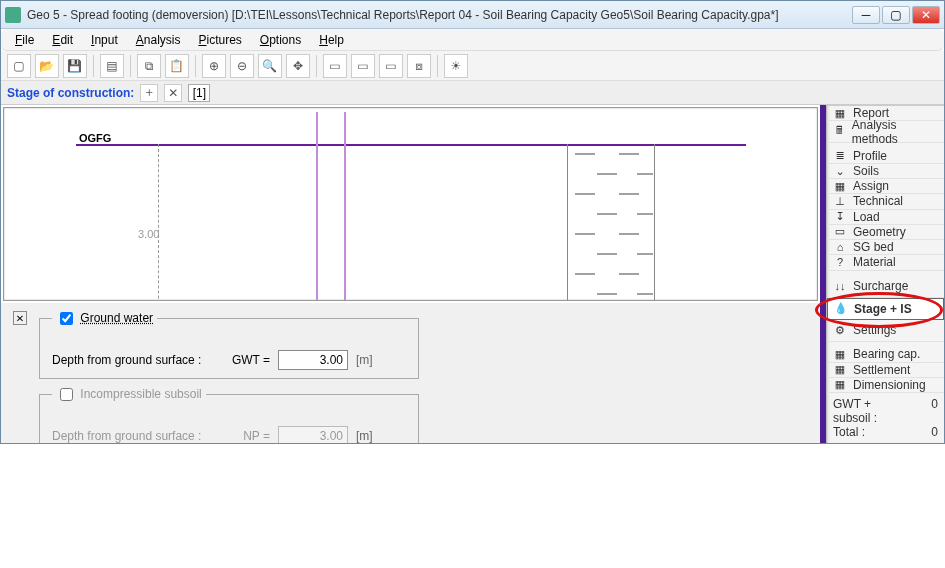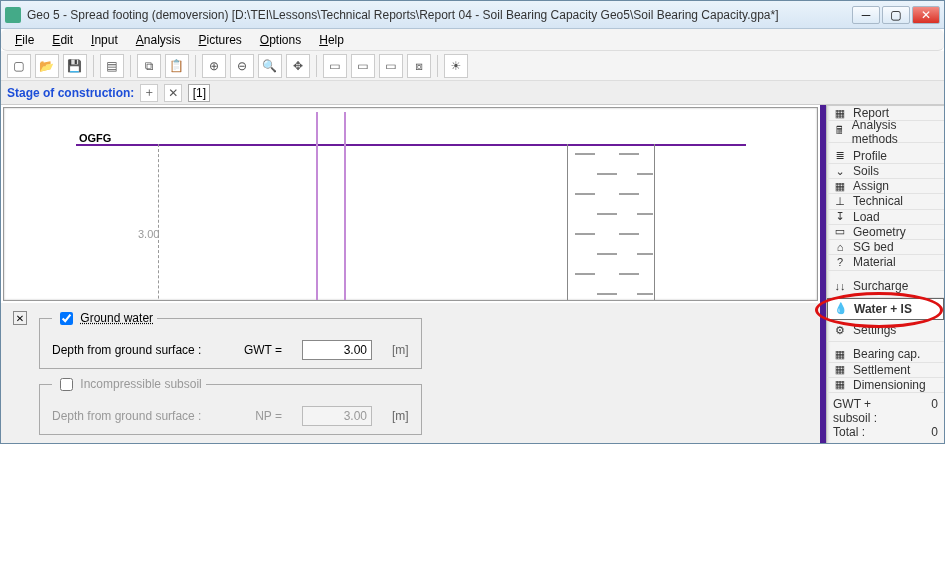--- a/index.html
+++ b/index.html
@@ -22,21 +22,21 @@
   .stage-tab { width:22px; height:18px; border:1px solid #aaa; background:#fff; display:flex; align-items:center; justify-content:center; }
   .content { flex:1; display:flex; overflow:hidden; }
   .leftpane { flex:1; display:flex; flex-direction:column; border-right:6px solid #4c1d95; }
   .viewport { flex:1; position:relative; background:#fff; border:1px solid #999; margin:2px; overflow:hidden; box-shadow:inset 0 0 2px rgba(0,0,0,.3);}
   .bottompanel { height:140px; background:#f0f0f0; display:flex; align-items:flex-start; padding:6px 12px; gap:12px; }
   .close-bottom { width:14px; height:14px; border:1px solid #888; display:flex; align-items:center; justify-content:center; cursor:pointer; font-size:10px; margin-top:2px;}
   fieldset { border:1px solid #aaa; padding:8px 12px; margin:0 0 6px 0; width:380px; }
   fieldset.disabled legend, fieldset.disabled .row { color:#999; }
   legend { padding:0 4px;margin-top:22px; }
   legend input[type=checkbox] { vertical-align:middle; margin-right:4px; }
-  .row { display:flex; align-items:center; gap:20px; margin-top:4px; }
+  .row { display:flex; align-items:center; gap:8px; margin-top:14px; }
   .row .lab { width:170px; }
   .row .sym { width:40px; text-align:right; }
   input.num { width:70px; text-align:right; padding:2px 4px; border:1px solid #888; }
   input.num:disabled { background:#f4f4f4; color:#999; border-color:#bbb;}
   .unit{ color:#666; }
   .rightpane { width:118px; background:#f4f4f4; display:flex; flex-direction:column; border-top:1px solid #ccc; border-left:1px solid #bbb; box-shadow:inset 3px 0 3px -2px rgba(0,0,0,.15);}
   .rbtn { height:22px; display:flex; align-items:center; padding:0 6px; gap:6px; cursor:pointer; color:#333; border-bottom:1px solid #e2e2e2; }
   .rbtn.selected { background:#fff; border:1px solid #666; font-weight:600; }
   .rbtn .ricon { width:14px; height:14px; display:flex; align-items:center; justify-content:center; font-size:11px;}
   .rsep { height:8px; }
@@ -249,21 +249,21 @@
           <span>Material</span>
         </div>
       <div class="rsep"></div>
       <div style="position:relative;">
         <div class="rbtn">
             <span class="ricon">↓↓</span>
             <span>Surcharge</span>
           </div>
         <div class="rbtn selected">
             <span class="ricon">💧</span>
-            <span>Water + IS</span>
+            <span>Stage + IS</span>
           </div>
         <div class="rbtn">
             <span class="ricon">⚙</span>
             <span>Settings</span>
           </div>
         <div class="highlight-ellipse" style="left:-12px; top:16px; width:128px; height:36px;"></div>
       </div>
       <div class="rsep"></div>
       <div class="rbtn">
           <span class="ricon">▦</span>

